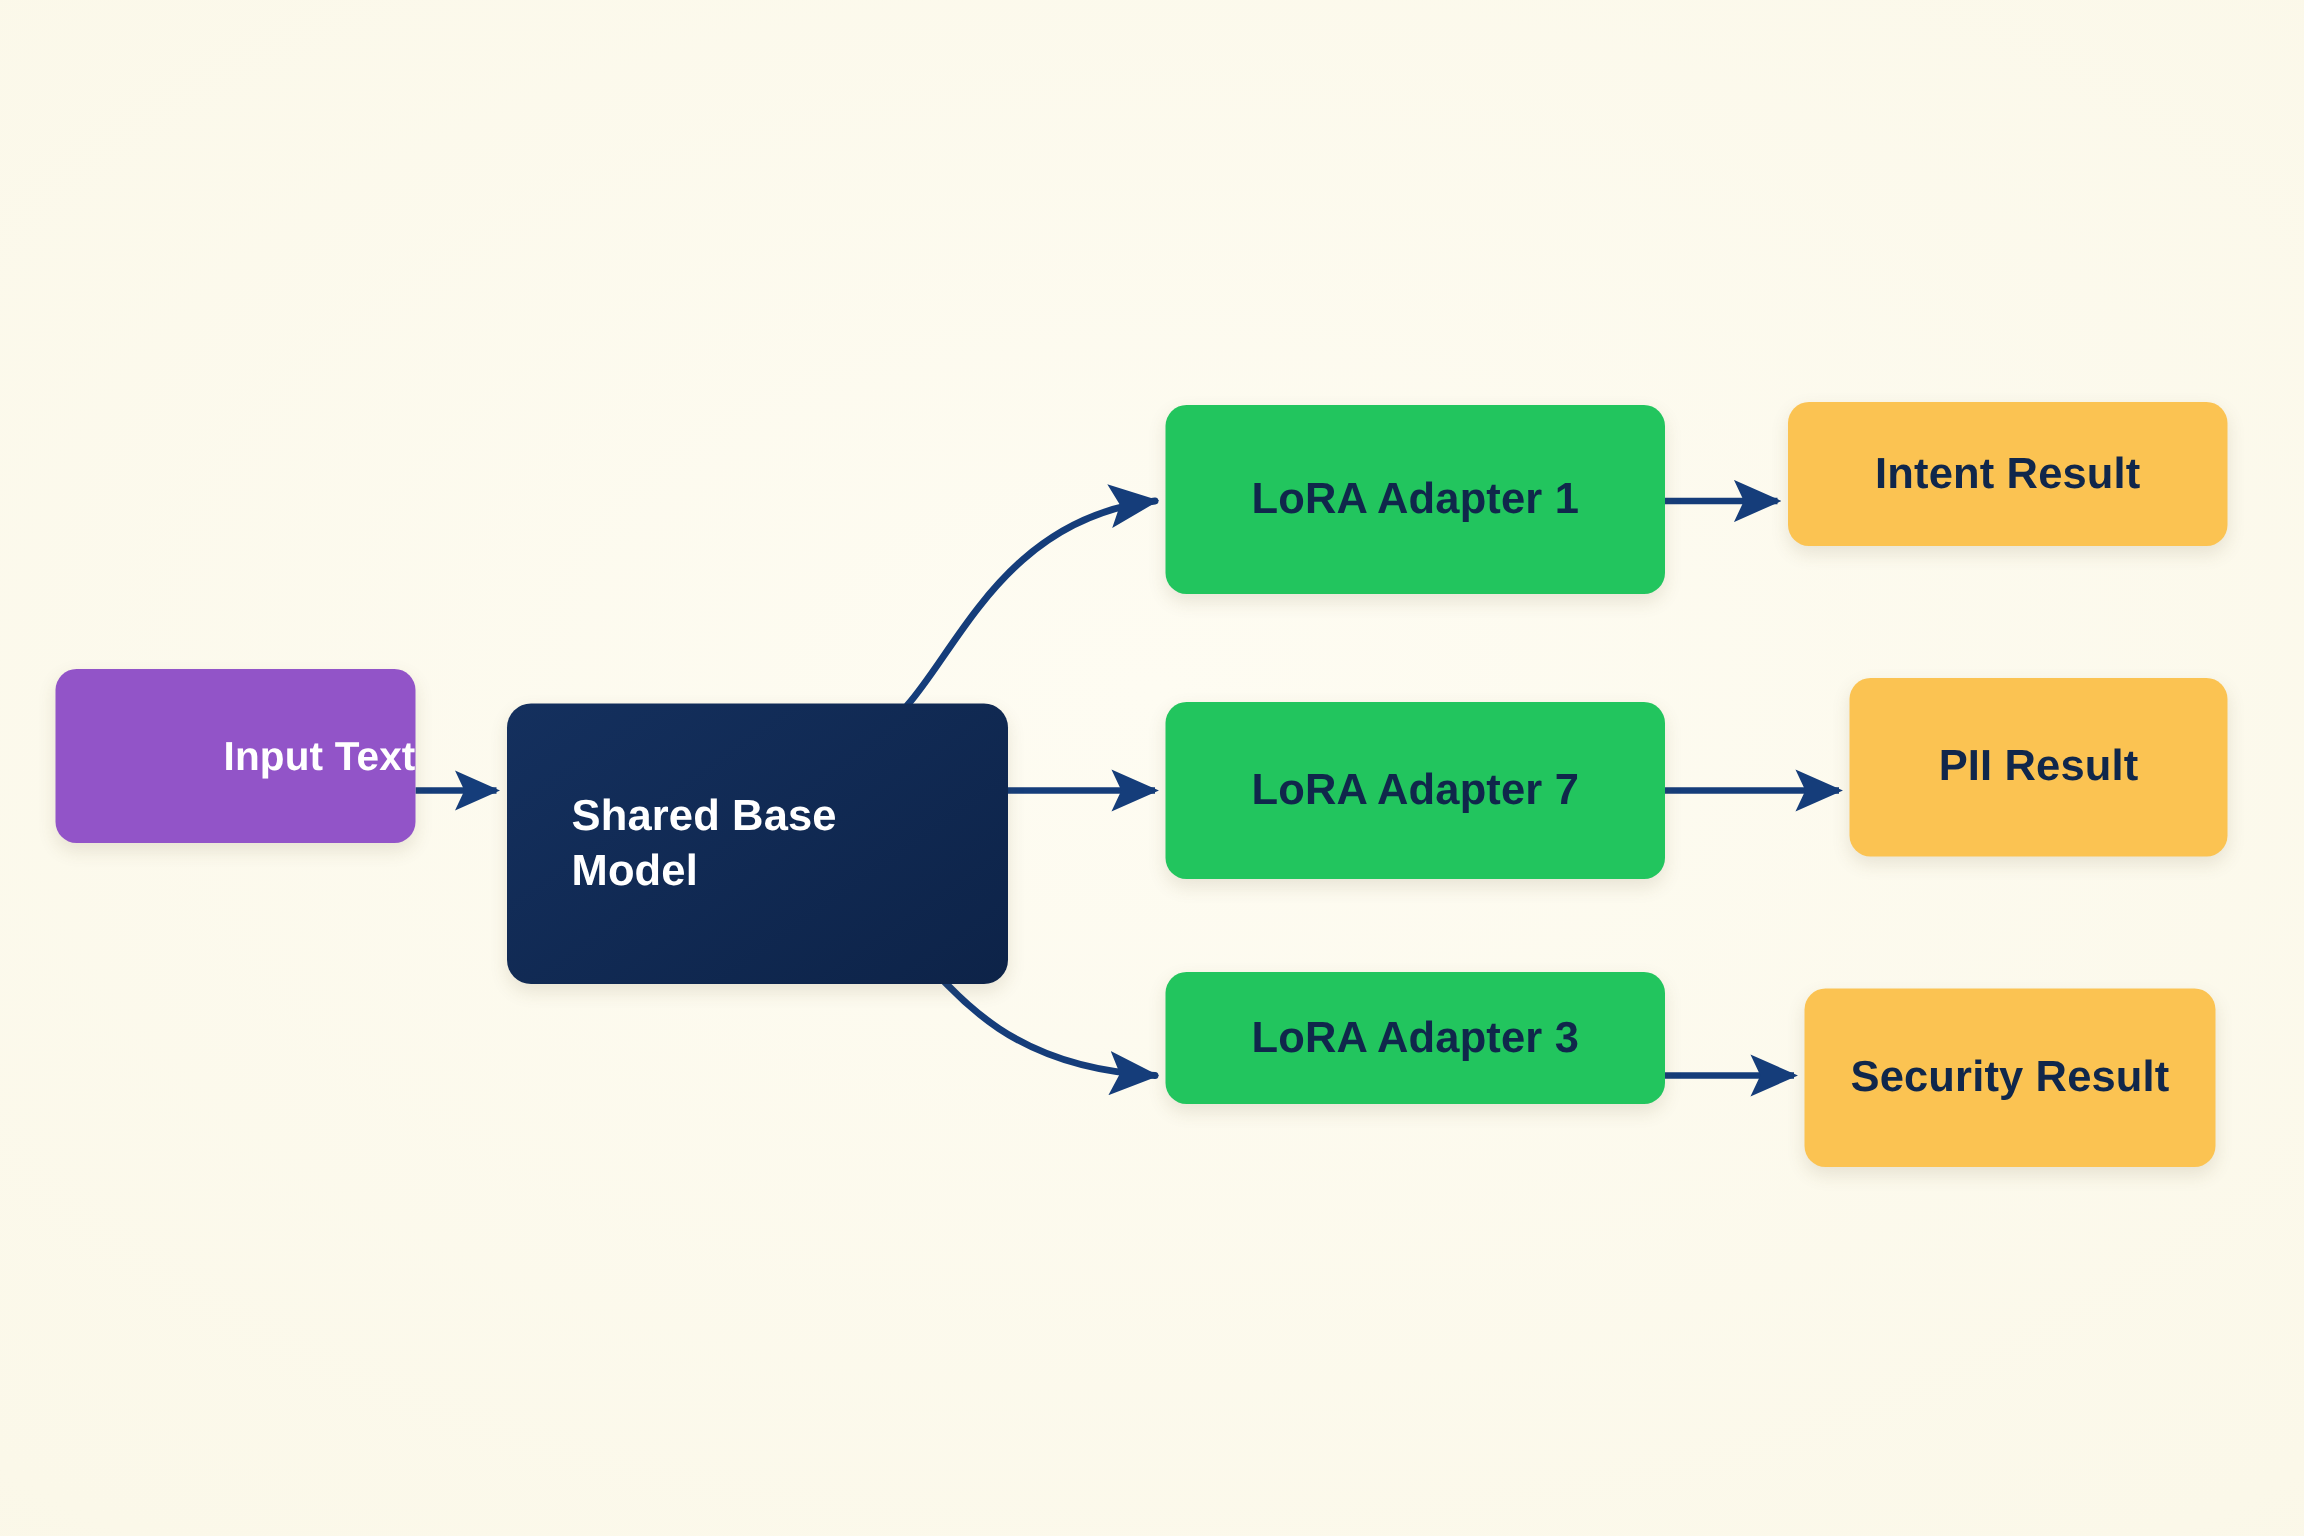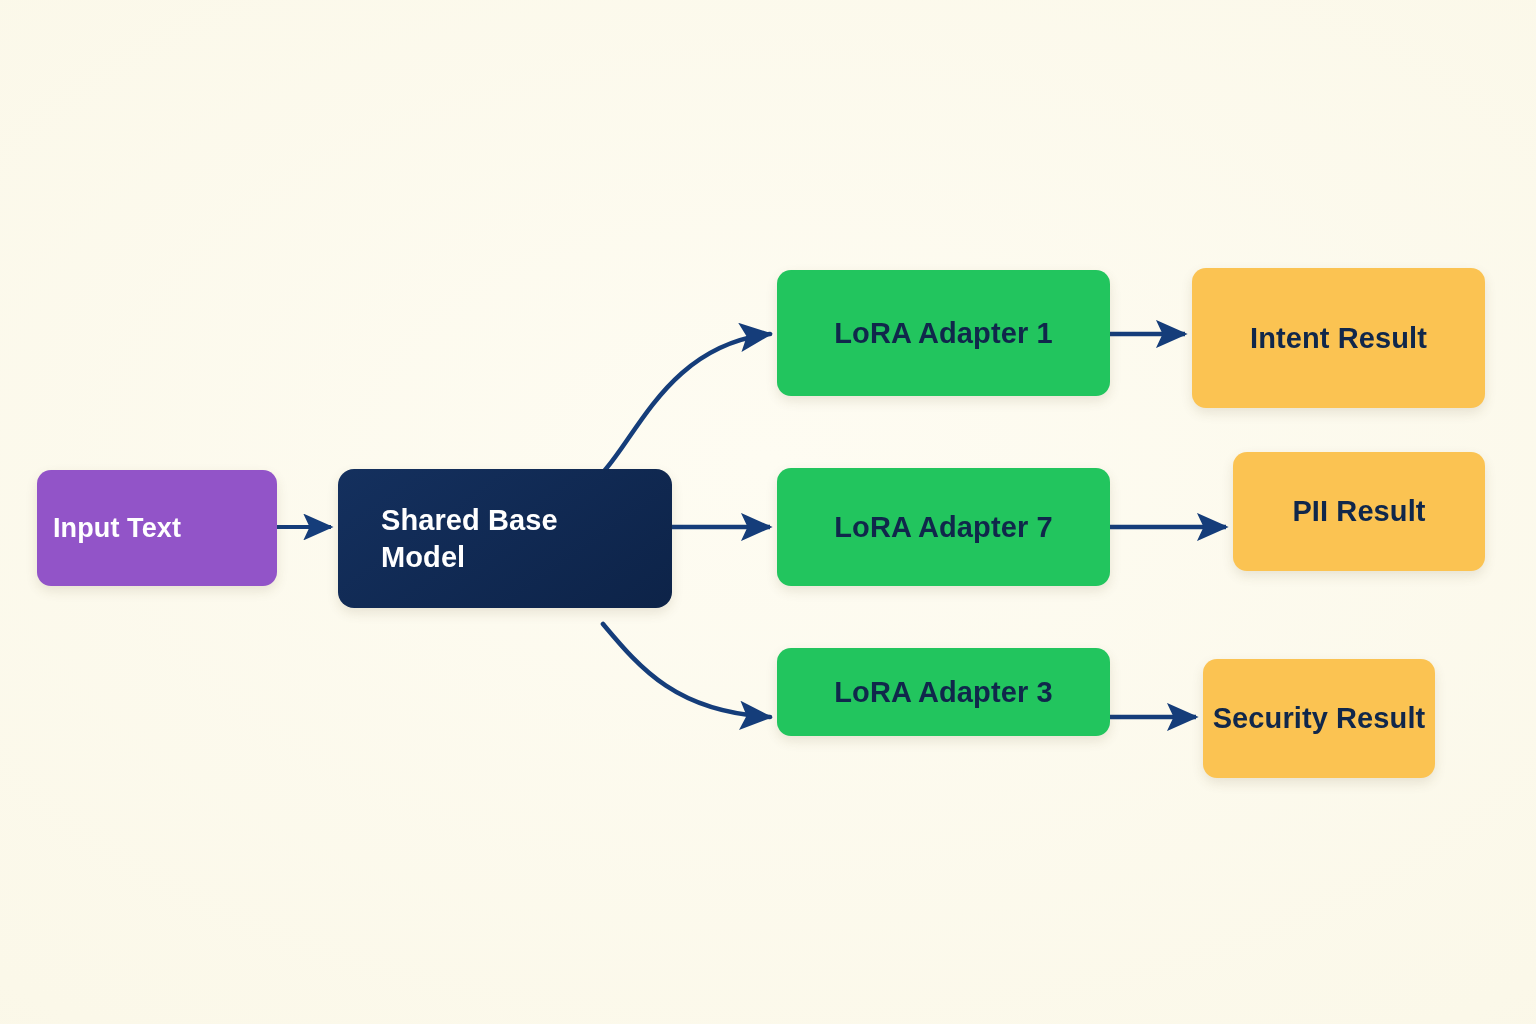--- a/index.html
+++ b/index.html
@@ -42,38 +42,37 @@
   }
   .node-label {
     display: block;
     white-space: pre-line;
     line-height: 1.26;
   }
 
   
   .node-input {
     left: 37px;
-    top: 470px;
+    top: 446px;
     width: 240px;
     height: 116px;
     background: #9254c8;
-    justify-content: flex-start;
+    justify-content: flex-end;
     text-align: center;
     color: #ffffff;
     font-size: 27px;
     font-weight: 600;
-    padding-left: 16px;
   }
 
   
   .node-base {
     left: 338px;
     top: 469px;
     width: 334px;
-    height: 139px;
+    height: 187px;
     background: #102a54;
     background: linear-gradient(145deg, #14305e 0%, #0d2348 100%);
     justify-content: flex-start;
     padding-left: 43px;
     color: #ffffff;
     font-size: 29px;
     font-weight: 600;
     border-radius: 16px;
   }
 
@@ -99,23 +98,23 @@
     background: #fbc košík;
   }
   .node-result {
     background: #fbc352;
     justify-content: center;
     text-align: center;
     color: #10274b;
     font-size: 29px;
     font-weight: 600;
   }
-  .result-1 { left: 1192px; top: 268px; width: 293px; height: 140px; }
+  .result-1 { left: 1192px; top: 268px; width: 293px; height: 96px; }
   .result-2 { left: 1233px; top: 452px; width: 252px; height: 119px; }
-  .result-3 { left: 1203px; top: 659px; width: 232px; height: 119px; }
+  .result-3 { left: 1203px; top: 659px; width: 274px; height: 119px; }
 </style>
 </head>
 <body>
 
 <div id="canvas"></div>
 
 <svg id="edges" viewBox="0 0 1536 1024" width="1536" height="1024" xmlns="http://www.w3.org/2000/svg">
   <defs>
     <marker id="arrowhead" markerWidth="7.2" markerHeight="6.4" refX="6.6" refY="3.2" orient="auto" markerUnits="strokeWidth">
       <path d="M0,0 L7.2,3.2 L0,6.4 L1.5,3.2 Z" fill="#153d7a"></path>

